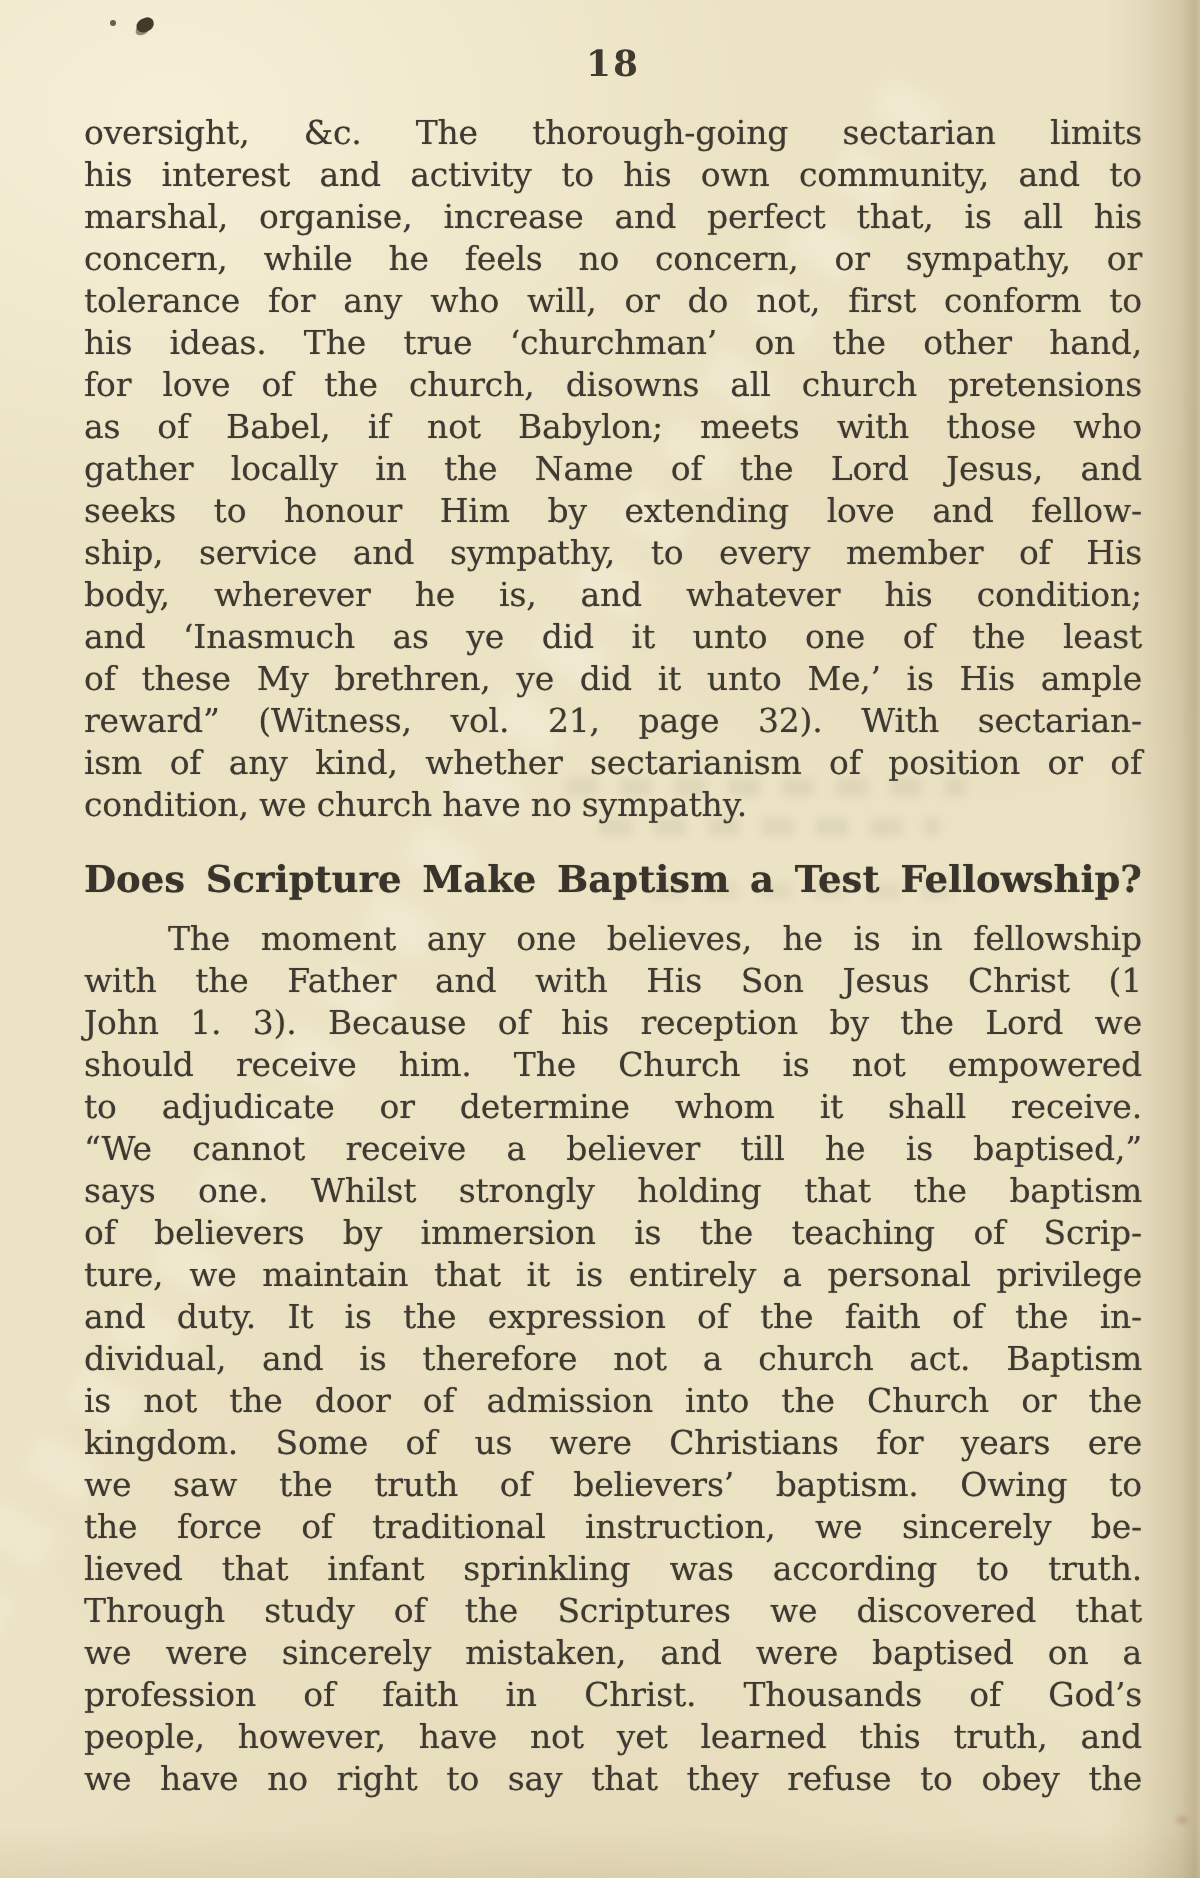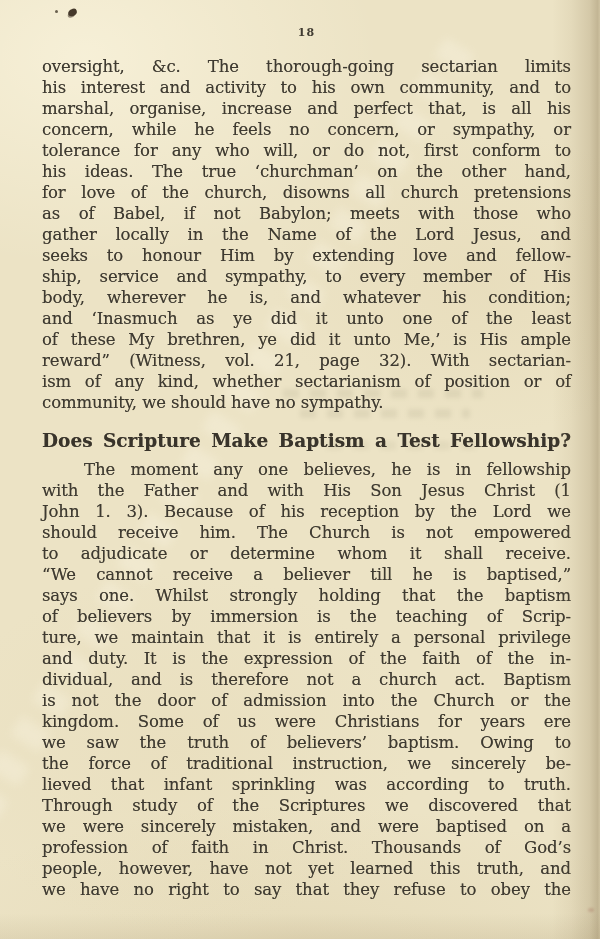--- a/index.html
+++ b/index.html
@@ -62,21 +62,21 @@
     box-shadow: -2px 2px 0 -1px rgba(69,57,43,0.55);
   }
   .s2 { left: 55px; top: 10px; width: 3px; height: 3px; border-radius: 50%; background: rgba(70,60,45,0.8); }
   .s3 { left: 588px; top: 908px; width: 6px; height: 4px; border-radius: 50%; background: rgba(182,122,110,0.35); filter: blur(1px); }
   .content {
     position: relative;
     padding: 24px 29px 0 42px;
   }
   .page-number {
     text-align: center;
-    font-size: 11px;
+    font-size: 18px;
     line-height: 18px;
     font-weight: bold;
     letter-spacing: 1px;
     margin-bottom: 14px;
     color: #403b31;
   }
   .body-text { position: relative; }
   .line {
     font-size: 16.5px;
     line-height: 21px;
@@ -122,21 +122,21 @@
         <div class="line">for love of the church, disowns all church pretensions</div>
         <div class="line">as of Babel, if not Babylon; meets with those who</div>
         <div class="line">gather locally in the Name of the Lord Jesus, and</div>
         <div class="line">seeks to honour Him by extending love and fellow-</div>
         <div class="line">ship, service and sympathy, to every member of His</div>
         <div class="line">body, wherever he is, and whatever his condition;</div>
         <div class="line">and ‘Inasmuch as ye did it unto one of the least</div>
         <div class="line">of these My brethren, ye did it unto Me,’ is His ample</div>
         <div class="line">reward” (Witness, vol. 21, page 32). With sectarian-</div>
         <div class="line">ism of any kind, whether sectarianism of position or of</div>
-        <div class="line para-end">community, we should have no sympathy.</div>
+        <div class="line para-end">condition, we church have no sympathy.</div>
         <div class="heading">Does Scripture Make Baptism a Test Fellowship?</div>
         <div class="line indent">The moment any one believes, he is in fellowship</div>
         <div class="line">with the Father and with His Son Jesus Christ (1</div>
         <div class="line">John 1. 3). Because of his reception by the Lord we</div>
         <div class="line">should receive him. The Church is not empowered</div>
         <div class="line">to adjudicate or determine whom it shall receive.</div>
         <div class="line">“We cannot receive a believer till he is baptised,”</div>
         <div class="line">says one. Whilst strongly holding that the baptism</div>
         <div class="line">of believers by immersion is the teaching of Scrip-</div>
         <div class="line">ture, we maintain that it is entirely a personal privilege</div>

